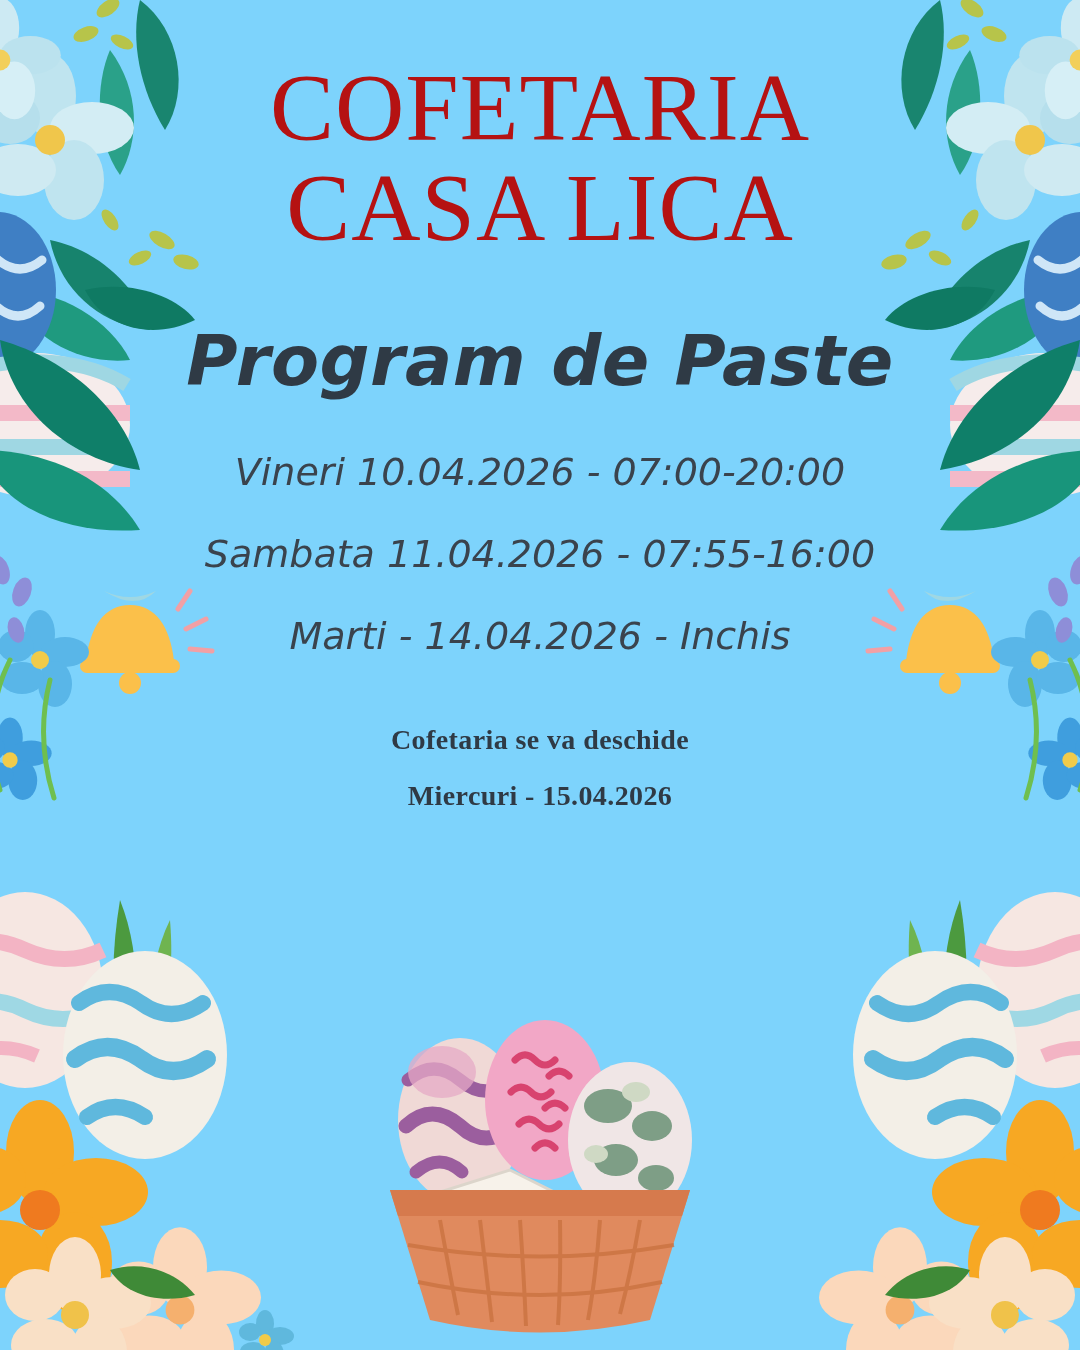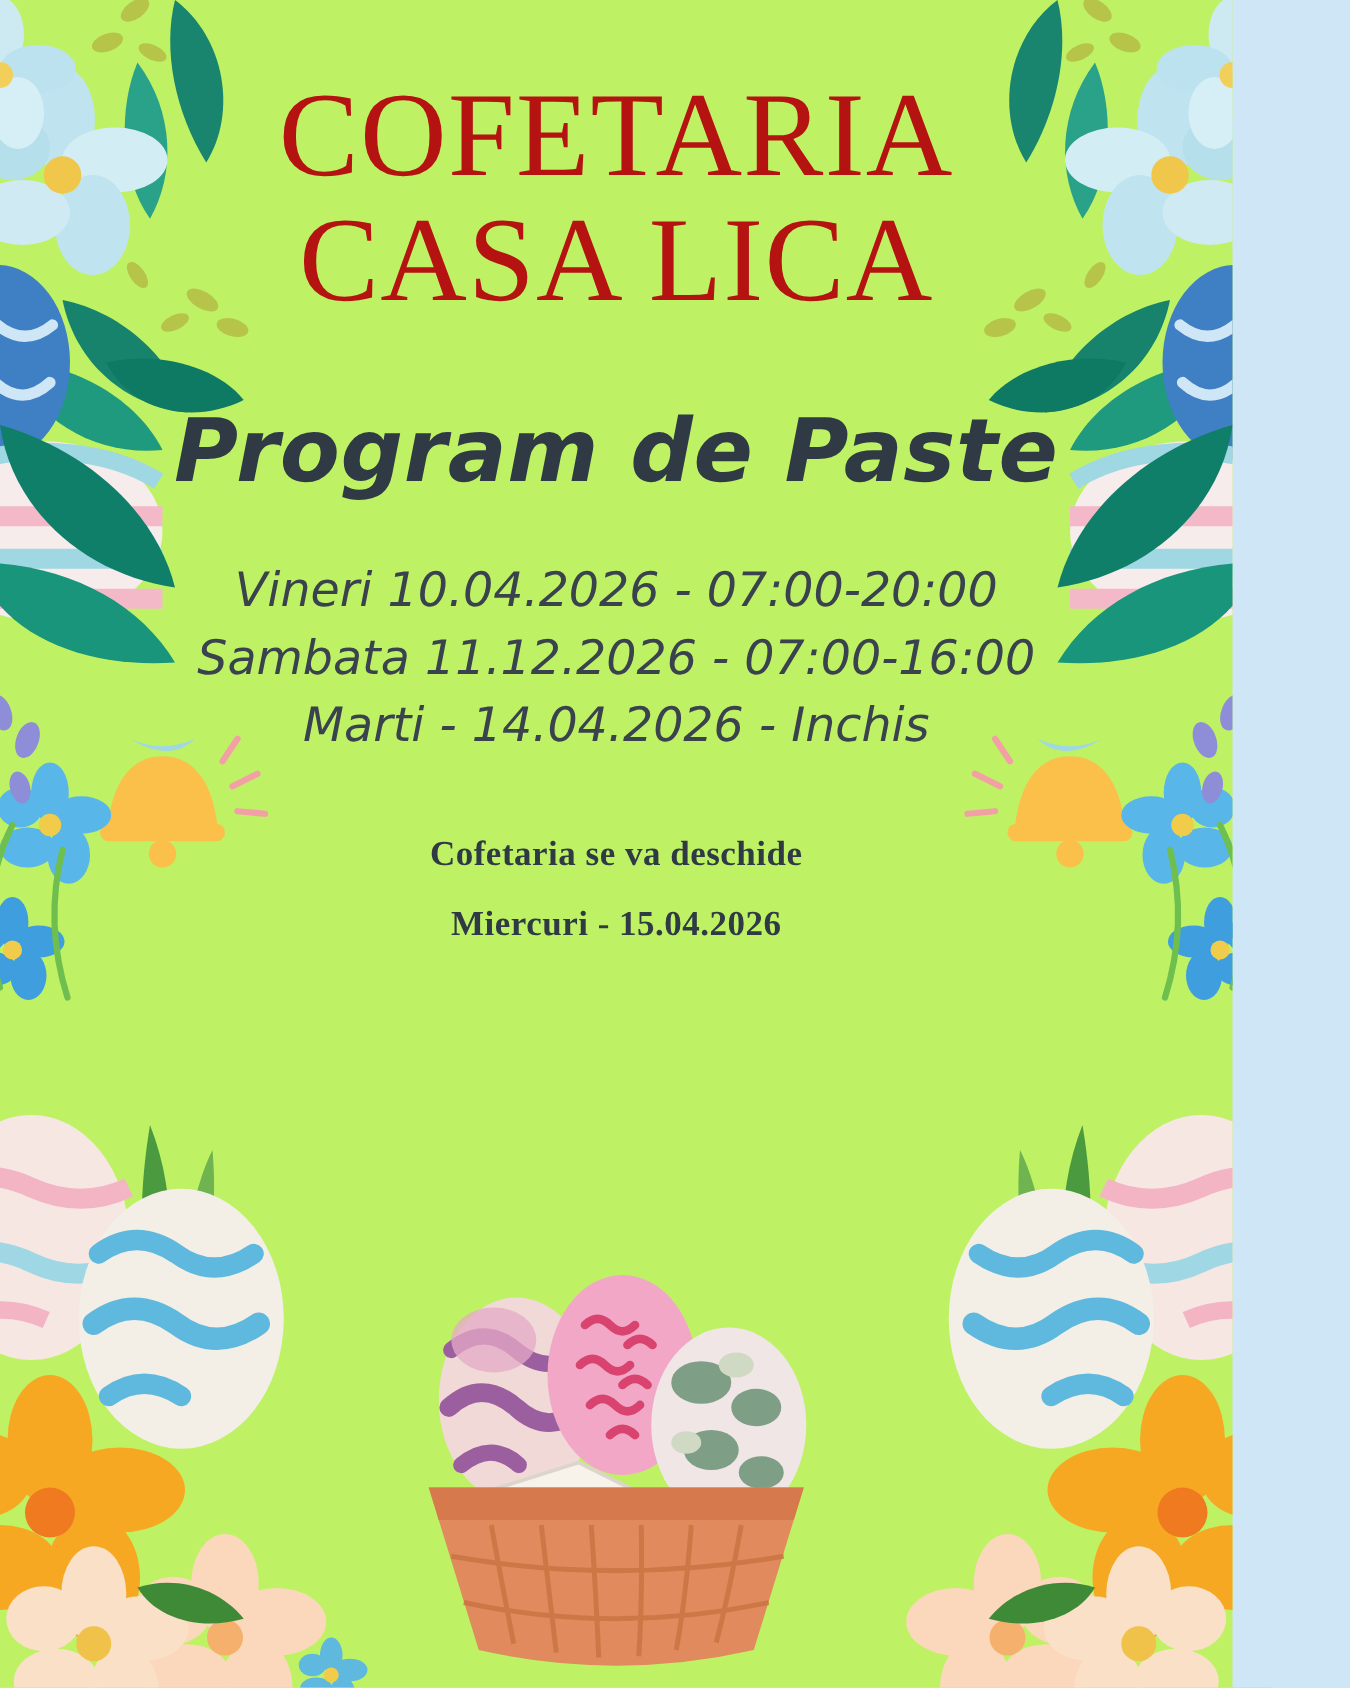--- a/index.html
+++ b/index.html
@@ -9,23 +9,23 @@
   body {
     width: 1080px;
     height: 1350px;
     background: #cfe6f7;
     font-family: "Liberation Sans", sans-serif;
     overflow: hidden;
     position: relative;
   }
   .poster {
     position: relative;
-    width: 986px;
+    width: 1080px;
     height: 1350px;
-    background: #bef264;
+    background: #7dd3fc;
     overflow: hidden;
   }
 
   
   .deco {
     position: absolute;
     pointer-events: none;
   }
   .deco svg { display: block; }
 
@@ -72,21 +72,21 @@
   }
 
   .schedule {
     margin-top: 44px;
     font-family: "DejaVu Sans", sans-serif;
     font-style: italic;
     font-size: 38px;
     line-height: 1.42;
     color: #3a434d;
   }
-  .schedule div { white-space: nowrap; }
+  .schedule div { white-space: nowrap; margin-top: 28px; }
 
   .reopen {
     margin-top: 48px;
     font-family: "Liberation Serif", serif;
     font-weight: bold;
     font-size: 28px;
     line-height: 2.0;
     color: #2f3a45;
     letter-spacing: 0.4px;
   }
@@ -480,21 +480,21 @@
   <div class="content">
     <h1 class="title">
       <span>COFETARIA</span>
       <span class="title-line2">CASA LICA</span>
     </h1>
 
     <div class="subtitle">Program de Paste</div>
 
     <div class="schedule">
       <div>Vineri 10.04.2026 - 07:00-20:00</div>
-      <div>Sambata 11.12.2026 - 07:00-16:00</div>
+      <div>Sambata 11.04.2026 - 07:55-16:00</div>
       <div>Marti - 14.04.2026 - Inchis</div>
     </div>
 
     <div class="reopen">
       <div>Cofetaria se va deschide</div>
       <div>Miercuri - 15.04.2026</div>
     </div>
 
   </div>
 

